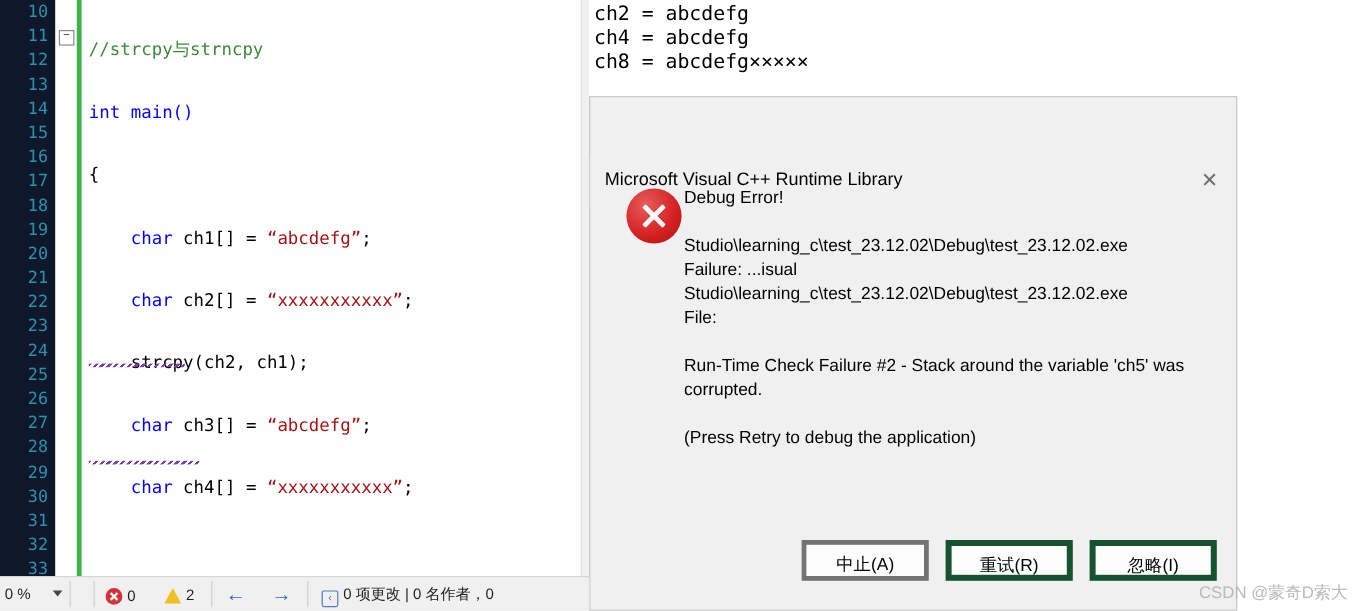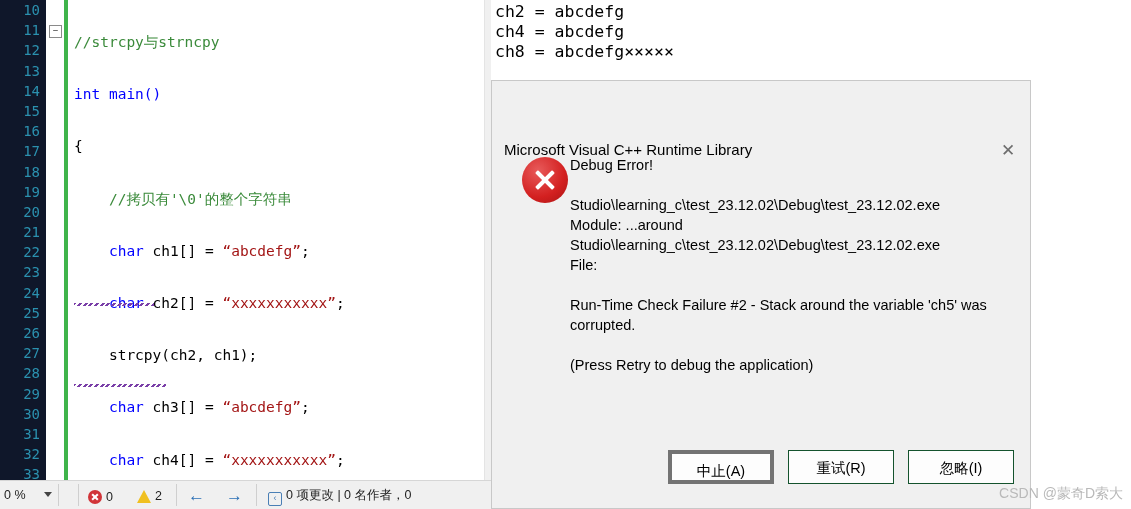--- a/index.html
+++ b/index.html
@@ -108,21 +108,21 @@
     font-family:"Liberation Sans",sans-serif;
   }
   .dlg-text p{margin:0;}
   .gap{height:20px;}
 
   .btn-row{
     position:absolute;left:0;bottom:22px;width:100%;height:36px;
   }
   .dlg-btn{
     position:absolute;height:34px;width:106px;
-    background:#fdfdfd;border:1px solid #14532d;
+    background:#fdfdfd;border:5px solid #14532d;
     font-size:14.5px;color:#000000;text-align:center;line-height:34px;
     font-family:"Liberation Sans",sans-serif;
     box-sizing:border-box;
   }
   .dlg-btn.primary{border:4px solid #737373;}
   #btn-abort{left:176px;}
   #btn-retry{left:296px;}
   #btn-ignore{left:416px;}
 
   
@@ -206,21 +206,20 @@
 
   <div class="fold" style="top:25px;">−</div>
   <div class="fold" style="top:45px;border:none;"></div>
 
   <div class="greenbar"></div>
 
   <div class="codecol">
     <div class="cl cm">//strcpy与strncpy</div>
     <div class="cl kw">int main()</div>
     <div class="cl">{</div>
-    <div class="cl cm">    //拷贝有'\0'的整个字符串</div>
     <div class="cl"><span class="kw">    char</span><span> ch1[] = </span><span class="st">“abcdefg”</span><span>;</span></div>
     <div class="cl"><span class="kw">    char</span><span> ch2[] = </span><span class="st">“xxxxxxxxxxx”</span><span>;</span></div>
     <div class="cl">    strcpy(ch2, ch1);</div>
     <div class="cl"><span class="kw">    char</span><span> ch3[] = </span><span class="st">“abcdefg”</span><span>;</span></div>
     <div class="cl"><span class="kw">    char</span><span> ch4[] = </span><span class="st">“xxxxxxxxxxx”</span><span>;</span></div>
     
     
     
     
     
@@ -252,21 +251,21 @@
     <div class="title-text">Microsoft Visual C++ Runtime Library</div>
     <div class="close-btn">✕</div>
   </div>
 
   <div class="err-icon"></div>
 
   <div class="dlg-text">
     <p>Debug Error!</p>
     <div class="gap"></div>
     <p>Studio\learning_c\test_23.12.02\Debug\test_23.12.02.exe</p>
-    <p>Module: ...around</p>
+    <p>Failure: ...isual</p>
     <p>Studio\learning_c\test_23.12.02\Debug\test_23.12.02.exe</p>
     <p>File:</p>
     <div class="gap"></div>
     <p>Run-Time Check Failure #2 - Stack around the variable 'ch5' was</p>
     <p>corrupted.</p>
     <div class="gap"></div>
     <p>(Press Retry to debug the application)</p>
   </div>
 
   <div class="btn-row">

